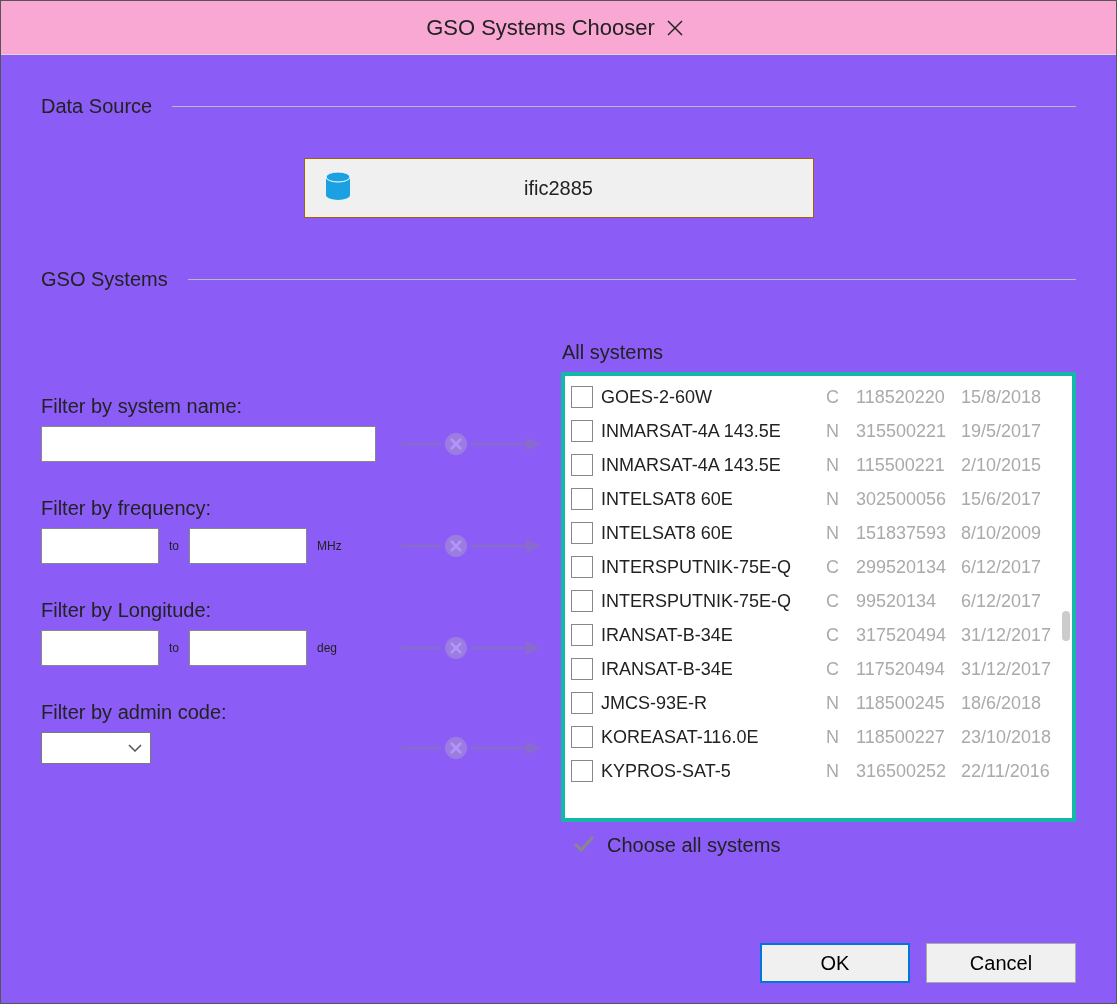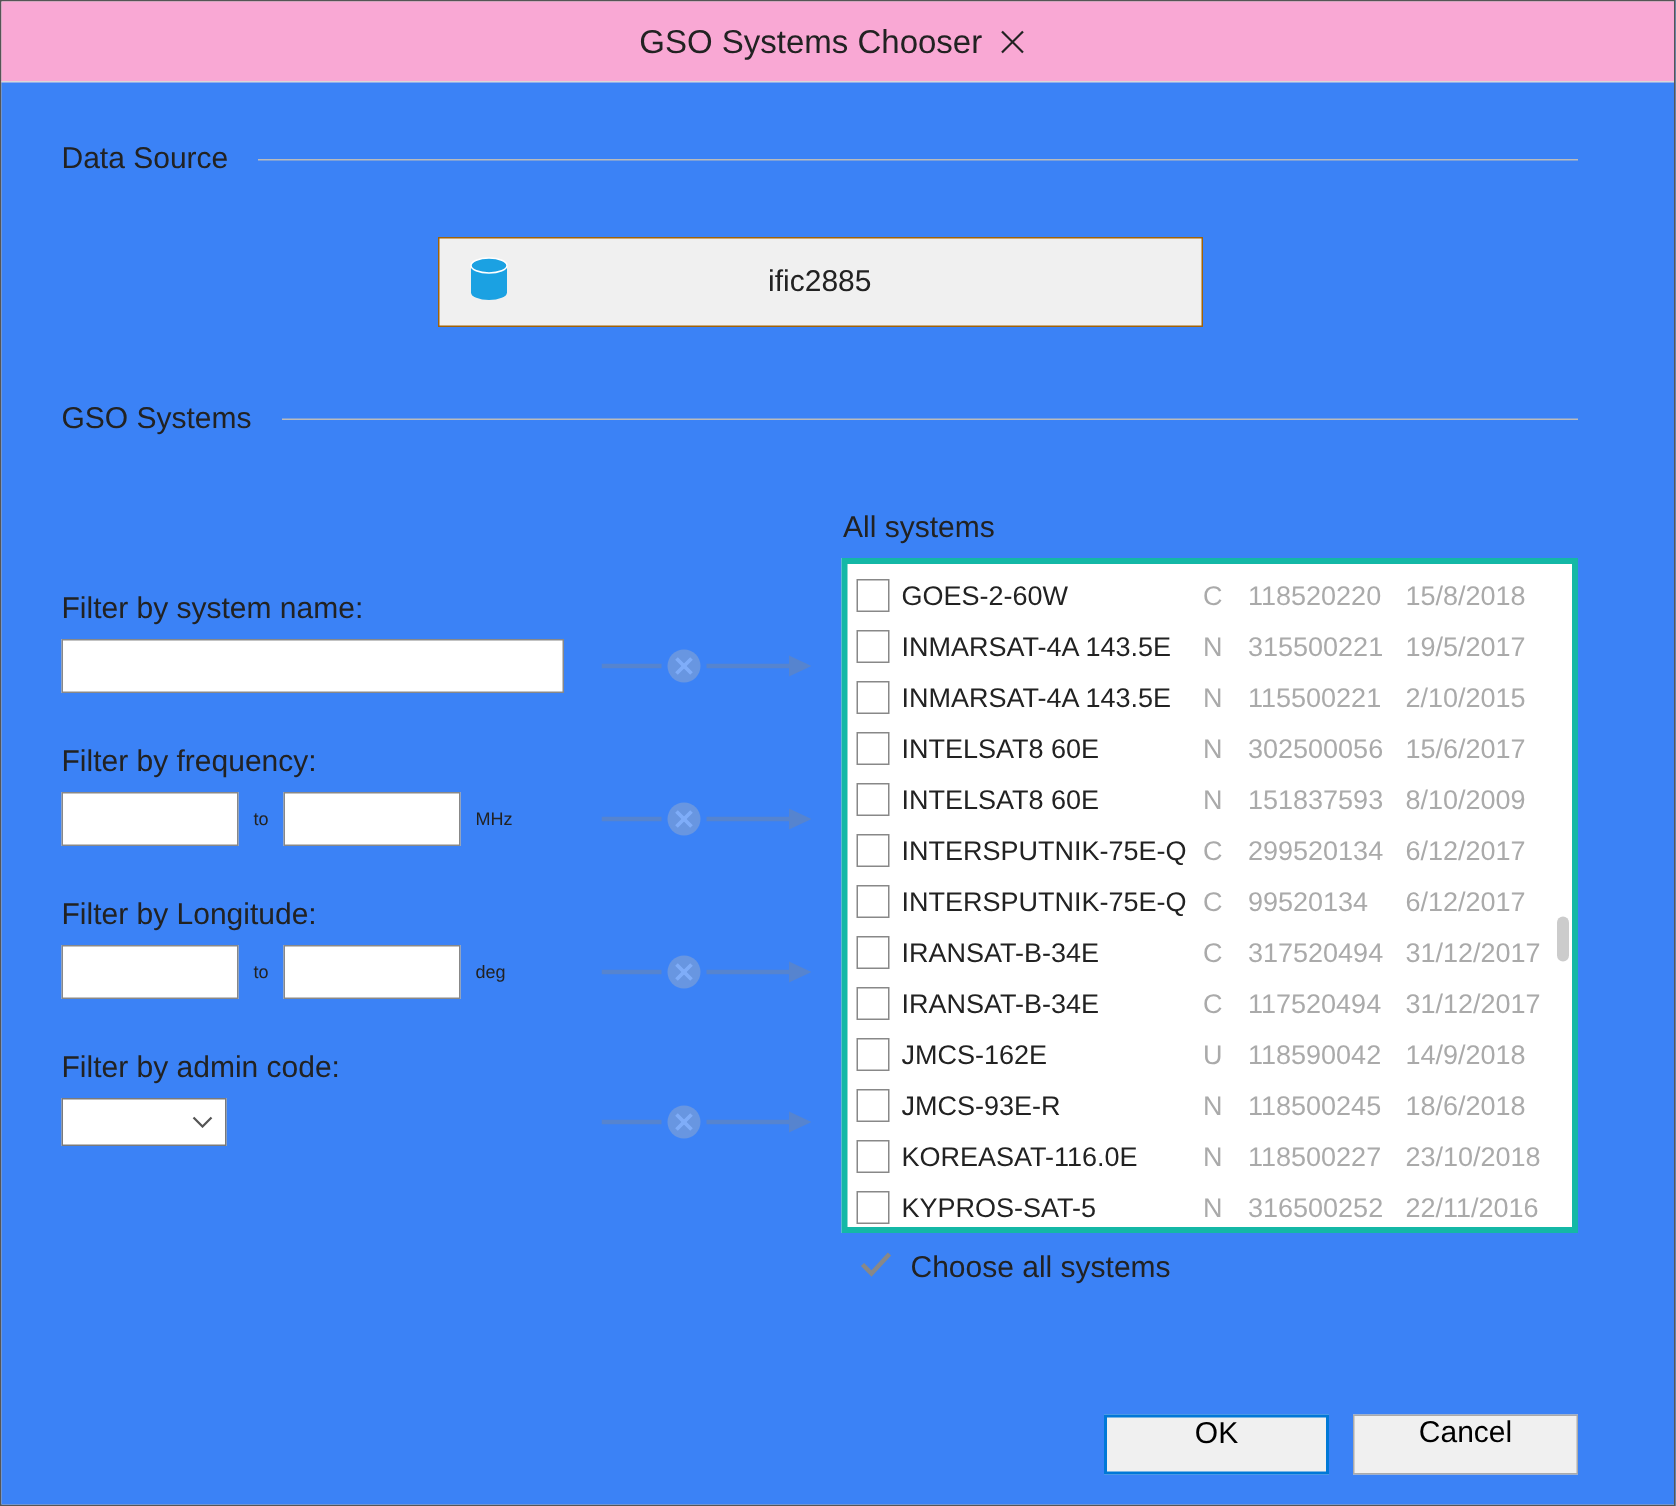--- a/index.html
+++ b/index.html
@@ -9,21 +9,21 @@
     display: flex; flex-direction: column;
   }
   .titlebar {
     height: 54px; display: flex; align-items: center; justify-content: center;
     padding: 0 16px 0 20px; border-bottom: 1px solid #d8d8d8; background: #f9a8d4;
   }
   .titlebar .title { font-size: 22px; color: #222; }
   .close-btn { width: 40px; height: 40px; display: flex; align-items: center; justify-content: center; cursor: pointer; }
   .close-btn svg { stroke: #222; stroke-width: 1.5; }
 
-  .body { flex: 1; background: #3b82f6; padding: 30px 64px 20px 40px; display: flex; flex-direction: column; }
+  .body { flex: 1; background: #8b5cf6; padding: 30px 40px 20px 40px; display: flex; flex-direction: column; }
 
   .section-header {
     display: flex; align-items: center; margin: 10px 0 20px 0;
   }
   .section-header .label { font-size: 20px; color: #222; white-space: nowrap; }
   .section-header .line { flex: 1; height: 1px; background: #bbb; margin-left: 20px; }
 
   .data-source-row { display: flex; justify-content: center; margin: 20px 0 40px 0; }
   .data-source-box {
     width: 510px; height: 60px; border: 1px solid #a16207; background: #f0f0f0;
@@ -76,21 +76,21 @@
   }
 
   .choose-all { display: flex; align-items: center; gap: 12px; margin-top: 12px; margin-left: 12px; cursor: pointer; }
   .choose-all .check-icon svg { stroke: #888; stroke-width: 3; fill: none; }
   .choose-all .ca-label { font-size: 20px; color: #222; }
 
   .footer {
     margin-top: auto; display: flex; justify-content: flex-end; gap: 16px; padding-top: 30px;
   }
   .btn {
-    width: 150px; height: 40px; display: flex; align-items: flex-start; justify-content: center;
+    width: 150px; height: 40px; display: flex; align-items: center; justify-content: center;
     font-size: 20px; cursor: pointer; border: 1px solid #aaa; background: #f0f0f0;
   }
   .btn-primary { border: 2px solid #0078d7; }
 </style>
 </head>
 <body>
 
 <div class="dialog">
 
   <div class="titlebar">
@@ -275,27 +275,20 @@
               </div>
               <div class="sys-row">
                 <div class="sys-check"></div>
                 <div class="sys-name">IRANSAT-B-34E</div>
                 <div class="sys-type">C</div>
                 <div class="sys-id">117520494</div>
                 <div class="sys-date">31/12/2017</div>
               </div>
               <div class="sys-row">
                 <div class="sys-check"></div>
-                <div class="sys-name">JMCS-162E</div>
-                <div class="sys-type">U</div>
-                <div class="sys-id">118590042</div>
-                <div class="sys-date">14/9/2018</div>
-              </div>
-              <div class="sys-row">
-                <div class="sys-check"></div>
                 <div class="sys-name">JMCS-93E-R</div>
                 <div class="sys-type">N</div>
                 <div class="sys-id">118500245</div>
                 <div class="sys-date">18/6/2018</div>
               </div>
               <div class="sys-row">
                 <div class="sys-check"></div>
                 <div class="sys-name">KOREASAT-116.0E</div>
                 <div class="sys-type">N</div>
                 <div class="sys-id">118500227</div>

